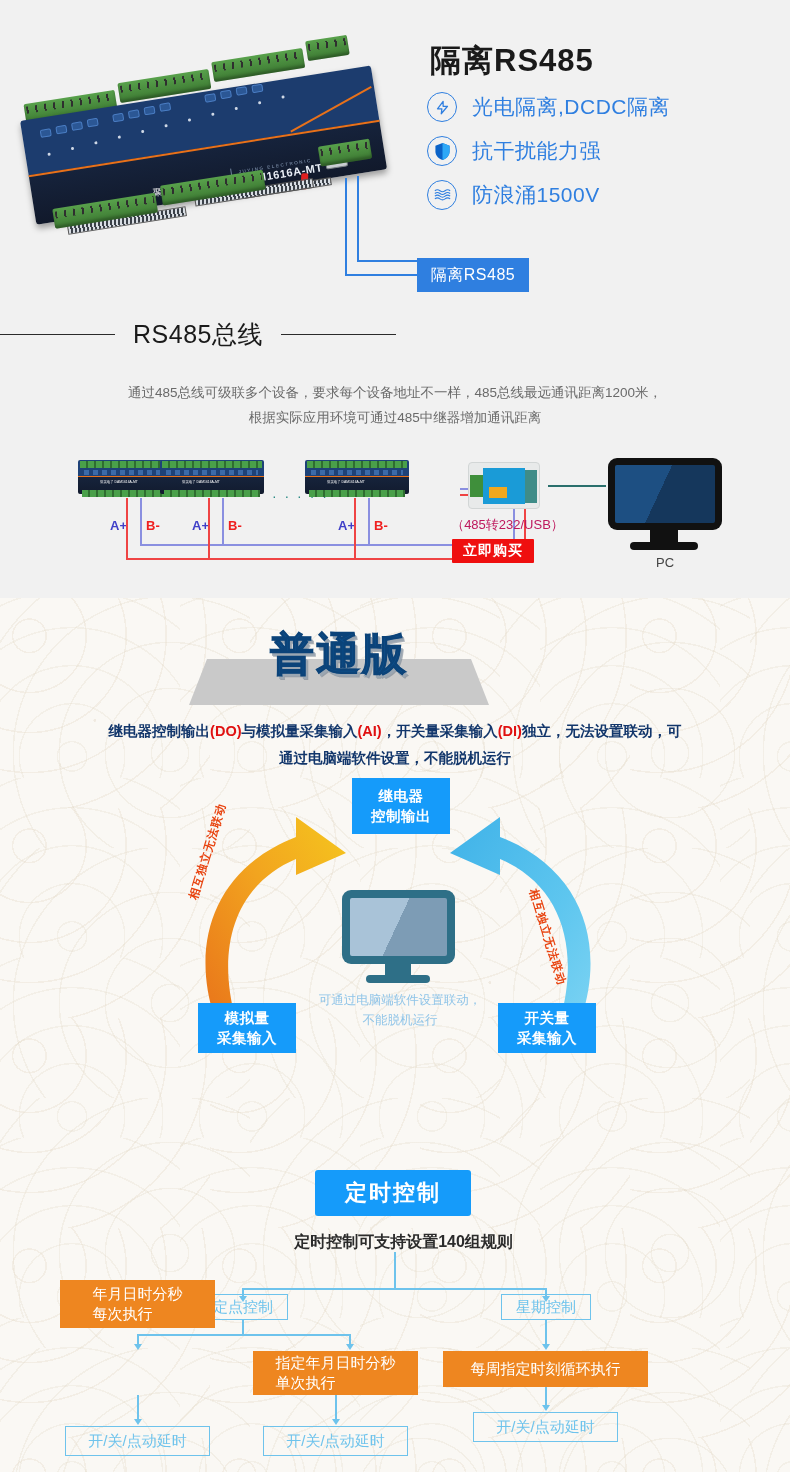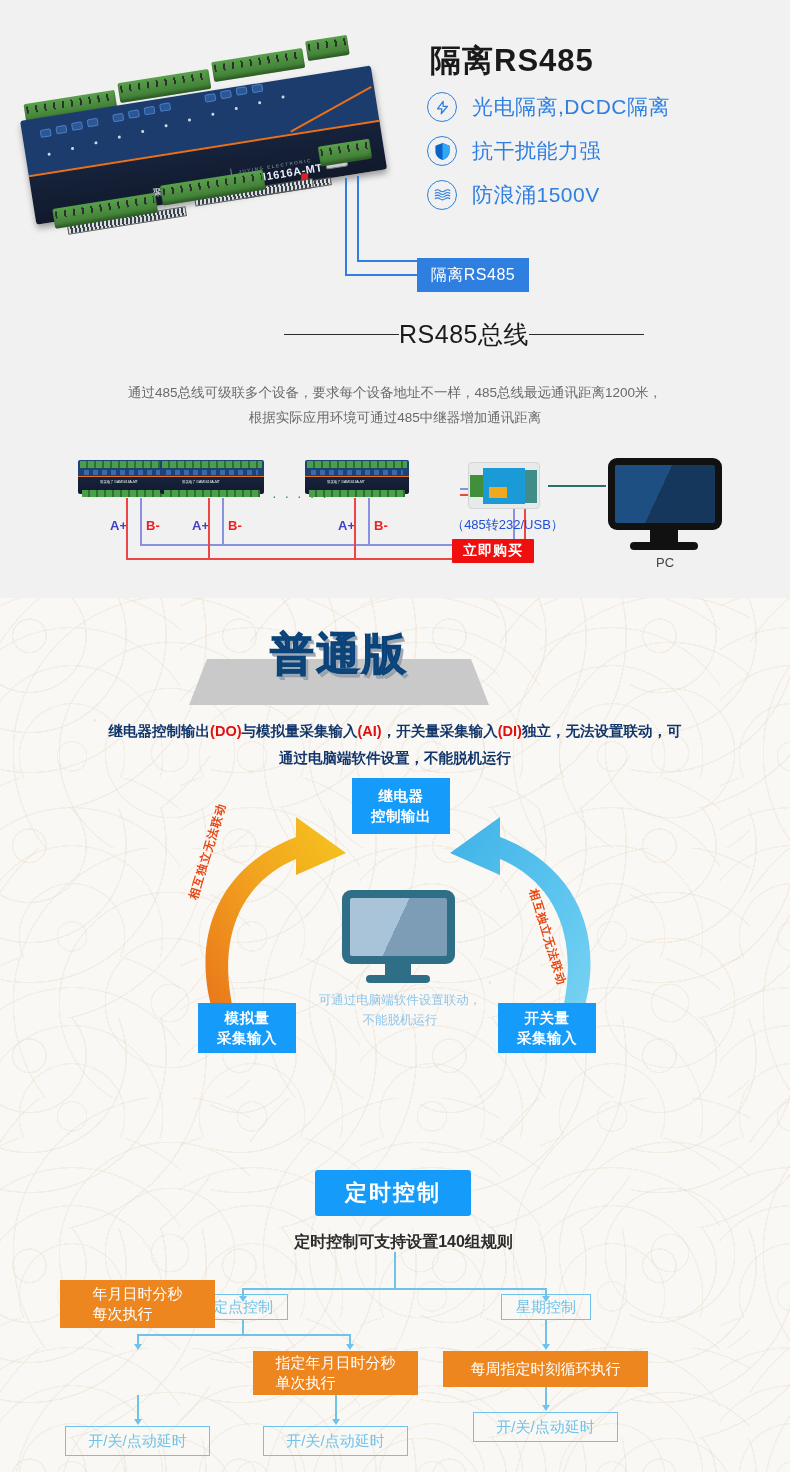--- a/index.html
+++ b/index.html
@@ -106,21 +106,21 @@
   .feat-row.r3 { top: 180px; }
   .feat-ico {
     width: 30px; height: 30px; border-radius: 50%; border: 1.6px solid #2f7fe0;
     display: flex; align-items: center; justify-content: center; flex: none;
   }
   .feat-txt { font-size: 21px; color: #2f7fe0; letter-spacing: .5px; white-space: nowrap; }
 
   
   .bus-head {
     position: absolute; left: 0; top: 318px; width: 644px;
-    display: flex; align-items: center; justify-content: flex-end; 
+    display: flex; align-items: center; justify-content: flex-start; gap: 18px;
   }
   .bus-head .line { width: 115px; height: 1.5px; background: #2b2b2b; }
   .bus-head .txt { font-size: 25px; color: #1a1a1a; letter-spacing: .5px; }
 
   .bus-desc {
     position: absolute; left: 50px; top: 380px; width: 690px;
     text-align: center; color: #6a6a6a; font-size: 13.5px; line-height: 25px;
   }
 
   
@@ -152,21 +152,21 @@
   .conv {
     position: absolute; left: 468px; top: 12px; width: 72px; height: 47px;
     background: #e8eaea; border-radius: 4px; border:1px solid #d2d6d6;
   }
   .conv .blue { position:absolute; left:14px; top:5px; width:42px; height:36px; background:#1a9bd7; }
   .conv .yel { position:absolute; left:20px; top:24px; width:18px; height:11px; background:#f0a81e; }
   .conv .grn { position:absolute; left:1px; top:12px; width:13px; height:22px; background:#3f8f3b; }
   .conv .db  { position:absolute; right:2px; top:7px; width:12px; height:33px; background:#3f8c88; }
   .conv-label {
     position: absolute; left: 440px; top: 66px; width: 135px; text-align:center;
-    font-size: 13px; color: #1d4ed8;
+    font-size: 13px; color: #be185d;
   }
   .buy-btn {
     position: absolute; left: 452px; top: 89px; width: 82px; height: 24px;
     background: #ef0f0f; color: #fff; font-size: 14px; font-weight: bold;
     display:flex; align-items:center; justify-content:center; letter-spacing:1px;
     border-radius:1px;
   }
   .pc-mon {
     position: absolute; left: 608px; top: 8px; width: 114px; height: 72px;
     background: #111; border-radius: 9px; padding: 7px;

